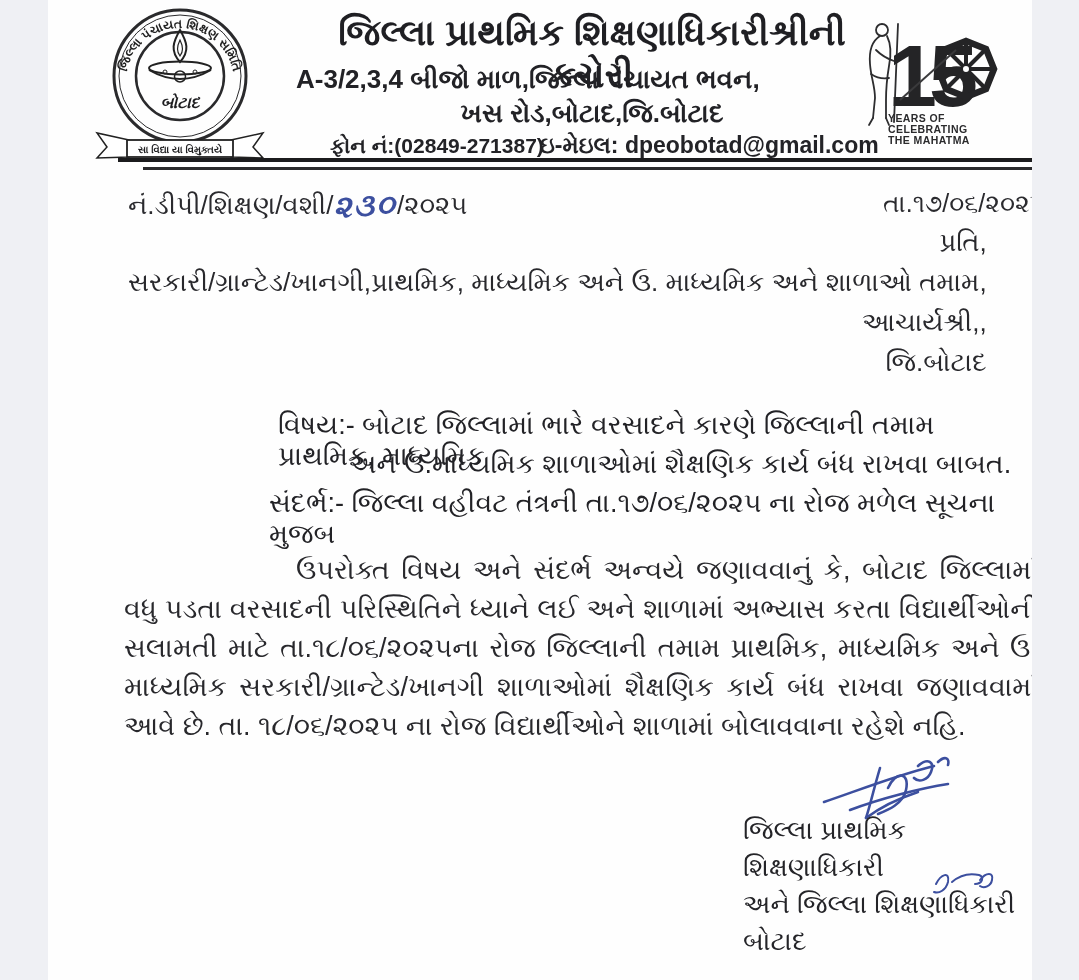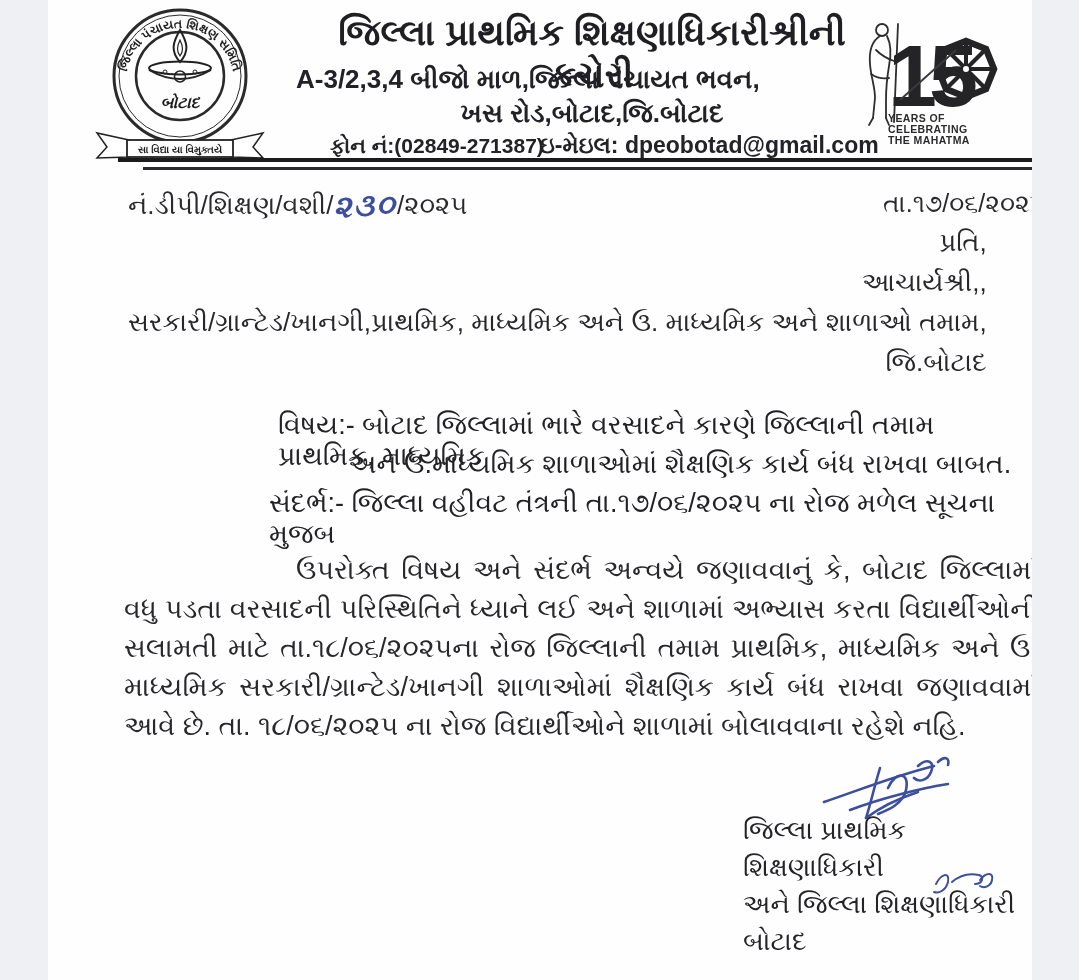--- a/index.html
+++ b/index.html
@@ -120,22 +120,22 @@
     <div class="abs rule1"></div>
     <div class="abs rule2"></div>
 
     <div class="abs refline">
       <span>નં.ડીપી/શિક્ષણ/વશી/</span><span class="ref-handwritten">૨૩૦</span><span>/૨૦૨૫</span>
     </div>
     <div class="abs dateline">તા.૧૭/૦૬/૨૦૨૫</div>
 
     <div class="abs recipient">
       <div>પ્રતિ,</div>
+      <div>સરકારી/ગ્રાન્ટેડ/ખાનગી,પ્રાથમિક, માધ્યમિક અને ઉ. માધ્યમિક અને શાળાઓ તમામ,</div>
       <div>આચાર્યશ્રી,,</div>
-      <div>સરકારી/ગ્રાન્ટેડ/ખાનગી,પ્રાથમિક, માધ્યમિક અને ઉ. માધ્યમિક અને શાળાઓ તમામ,</div>
       <div>જિ.બોટાદ</div>
     </div>
 
     <div class="abs subj2">અને ઉ.માધ્યમિક શાળાઓમાં શૈક્ષણિક કાર્ય બંધ રાખવા બાબત.</div>
     <div class="abs subj1">વિષય:- બોટાદ જિલ્લામાં ભારે વરસાદને કારણે જિલ્લાની તમામ પ્રાથમિક, માધ્યમિક</div>
     <div class="abs subjref">સંદર્ભ:- જિલ્લા વહીવટ તંત્રની તા.૧૭/૦૬/૨૦૨૫ ના રોજ મળેલ સૂચના મુજબ</div>
 
     <div class="abs bodypara">ઉપરોક્ત વિષય અને સંદર્ભ અન્વયે જણાવવાનું કે, બોટાદ જિલ્લામાં વધુ પડતા વરસાદની પરિસ્થિતિને ધ્યાને લઈ અને શાળામાં અભ્યાસ કરતા વિદ્યાર્થીઓની સલામતી માટે તા.૧૮/૦૬/૨૦૨૫ના રોજ જિલ્લાની તમામ પ્રાથમિક, માધ્યમિક અને ઉ. માધ્યમિક સરકારી/ગ્રાન્ટેડ/ખાનગી શાળાઓમાં શૈક્ષણિક કાર્ય બંધ રાખવા જણાવવામાં આવે છે. તા. ૧૮/૦૬/૨૦૨૫ ના રોજ વિદ્યાર્થીઓને શાળામાં બોલાવવાના રહેશે નહિ.</div>
 
     <svg class="abs" style="left:772px;top:754px;" width="165" height="75" viewBox="0 0 165 75">

